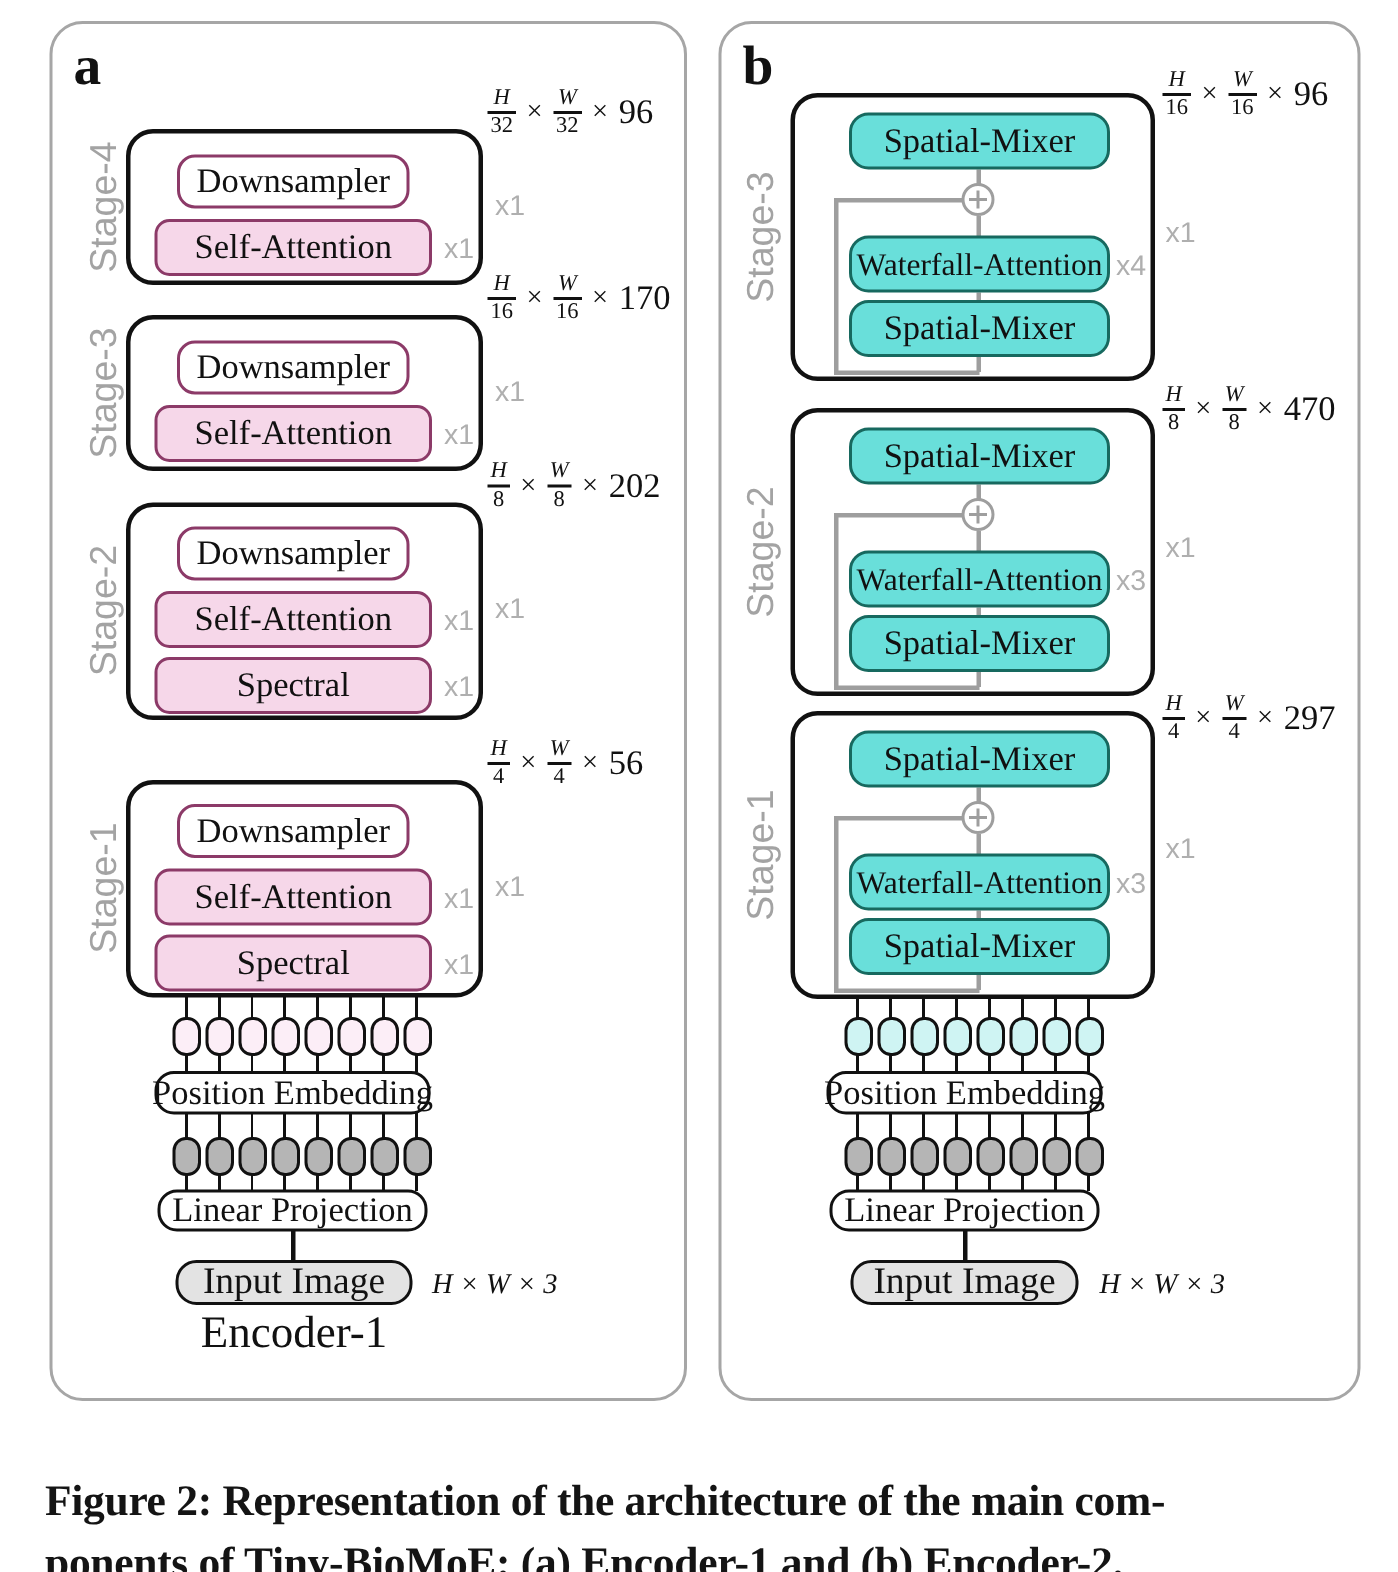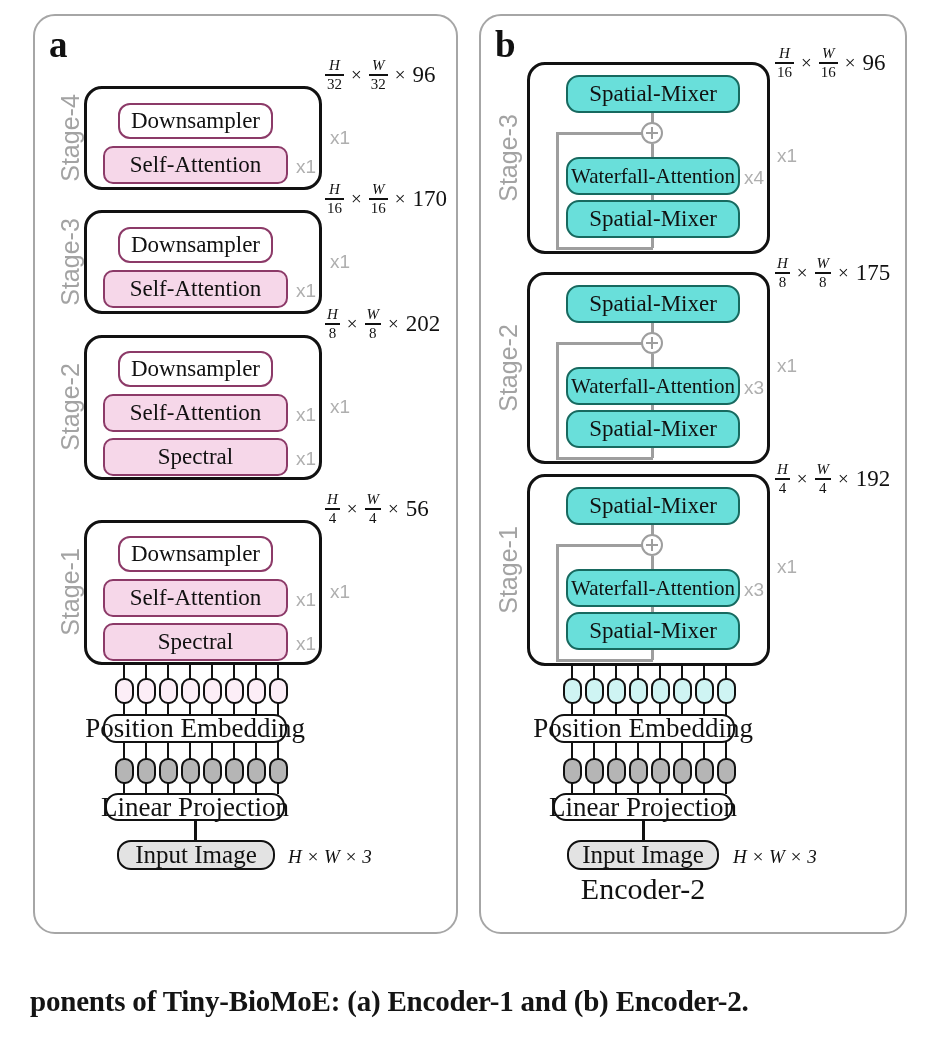--- a/index.html
+++ b/index.html
@@ -32,21 +32,21 @@
   .lines8{position:absolute;width:173px;
           background-image:repeating-linear-gradient(90deg,transparent 0px,transparent 8px,#111 8px,#111 10px,transparent 10px,transparent 22px);}
   .vline{position:absolute;width:2.5px;background:#111;}
   .gv{position:absolute;width:2.5px;background:#9e9e9e;}
   .gh{position:absolute;height:2.5px;background:#9e9e9e;}
   .plus{position:absolute;width:22px;height:22px;border:2px solid #9e9e9e;border-radius:50%;
         background:#fff;box-sizing:border-box;}
   .plus::before{content:"";position:absolute;left:3px;right:3px;top:50%;margin-top:-1px;height:2px;background:#9e9e9e;}
   .plus::after{content:"";position:absolute;top:3px;bottom:3px;left:50%;margin-left:-1px;width:2px;background:#9e9e9e;}
   .labelbox{position:absolute;border:2.5px solid #111;border-radius:13px;background:#fff;
-            display:flex;align-items:center;justify-content:center;font-size:27px;box-sizing:border-box;white-space:nowrap;}
+            display:flex;align-items:center;justify-content:center;font-size:23px;box-sizing:border-box;white-space:nowrap;}
   .inputbox{background:#e3e3e3;border-radius:14px;font-size:25px;}
   .encoder-name{position:absolute;font-size:30px;text-align:center;}
   .hw3{position:absolute;font-style:italic;font-size:19px;white-space:nowrap;}
   .caption{position:absolute;left:30px;top:981px;width:880px;font-weight:bold;font-size:29px;
            line-height:1.4;color:#141414;letter-spacing:-0.2px;}
 </style>
 </head>
 <body>
 
 <div class="canvas">
@@ -173,20 +173,21 @@
       <div class="pill grayish"></div>
       <div class="pill grayish"></div>
       <div class="pill grayish"></div>
       <div class="pill grayish"></div>
   </div>
   <div class="lines8" style="left:115px;top:783px;height:11px;"></div>
   <div class="labelbox" style="left:105px;top:793px;width:180px;height:28px;">Linear Projection</div>
   <div class="vline" style="left:194px;top:820px;height:21px;"></div>
   <div class="labelbox inputbox" style="left:117px;top:840px;width:158px;height:30px;">Input Image</div>
   <div class="hw3" style="left:288px;top:846px;">H × W × 3</div>
+  <div class="encoder-name" style="left:96px;top:872px;width:200px;">Encoder-1</div>
 
   <div class="panel" id="panel-b" style="left:479px;top:14px;width:424px;height:916px;">
     <div class="panel-letter" style="left:14px;top:10px;">b</div>
   </div>
 
   <div class="stage-label" style="left:508px;top:158px;">Stage-3</div>
   <div class="stage" style="left:527px;top:62px;width:243px;height:192px;">
     <div class="gv" style="left:121px;top:48px;height:10px;"></div>
     <div class="gh" style="left:27px;top:67px;width:86px;"></div>
     <div class="gv" style="left:26px;top:67px;height:117px;"></div>
@@ -239,21 +240,21 @@
         <span class="bar"></span>
         <span class="den">8</span>
       </span>
     <span class="times">×</span>
     <span class="frac">
         <span class="num">W</span>
         <span class="bar"></span>
         <span class="den">8</span>
       </span>
     <span class="times">×</span>
-    <span class="chan">175</span>
+    <span class="chan">470</span>
   </div>
 
   <div class="stage-label" style="left:508px;top:570px;">Stage-1</div>
   <div class="stage" style="left:527px;top:474px;width:243px;height:192px;">
     <div class="gv" style="left:121px;top:48px;height:10px;"></div>
     <div class="gh" style="left:27px;top:67px;width:86px;"></div>
     <div class="gv" style="left:26px;top:67px;height:117px;"></div>
     <div class="gh" style="left:26px;top:182px;width:97px;"></div>
     <div class="gv" style="left:121px;top:79px;height:14px;"></div>
     <div class="gv" style="left:121px;top:130px;height:6px;"></div>
@@ -271,21 +272,21 @@
         <span class="bar"></span>
         <span class="den">4</span>
       </span>
     <span class="times">×</span>
     <span class="frac">
         <span class="num">W</span>
         <span class="bar"></span>
         <span class="den">4</span>
       </span>
     <span class="times">×</span>
-    <span class="chan">192</span>
+    <span class="chan">297</span>
   </div>
 
   <div class="lines8" style="left:563px;top:664px;height:15px;"></div>
   <div class="pill-row" style="left:563px;top:678px;">
     <div class="pill cyanish"></div>
       <div class="pill cyanish"></div>
       <div class="pill cyanish"></div>
       <div class="pill cyanish"></div>
       <div class="pill cyanish"></div>
       <div class="pill cyanish"></div>
@@ -303,19 +304,19 @@
       <div class="pill grayish"></div>
       <div class="pill grayish"></div>
       <div class="pill grayish"></div>
       <div class="pill grayish"></div>
   </div>
   <div class="lines8" style="left:563px;top:783px;height:11px;"></div>
   <div class="labelbox" style="left:553px;top:793px;width:180px;height:28px;">Linear Projection</div>
   <div class="vline" style="left:642px;top:820px;height:21px;"></div>
   <div class="labelbox inputbox" style="left:567px;top:840px;width:152px;height:30px;">Input Image</div>
   <div class="hw3" style="left:733px;top:846px;">H × W × 3</div>
-  <div class="encoder-name" style="left:543px;top:872px;width:200px;">Encoder-2</div>
 
   <div class="caption">
+    <div>Figure 2: Representation of the architecture of the main com-</div>
     <div>ponents of Tiny-BioMoE: (a) Encoder-1 and (b) Encoder-2.</div>
   </div>
 
 </div>
 
 </body></html>

